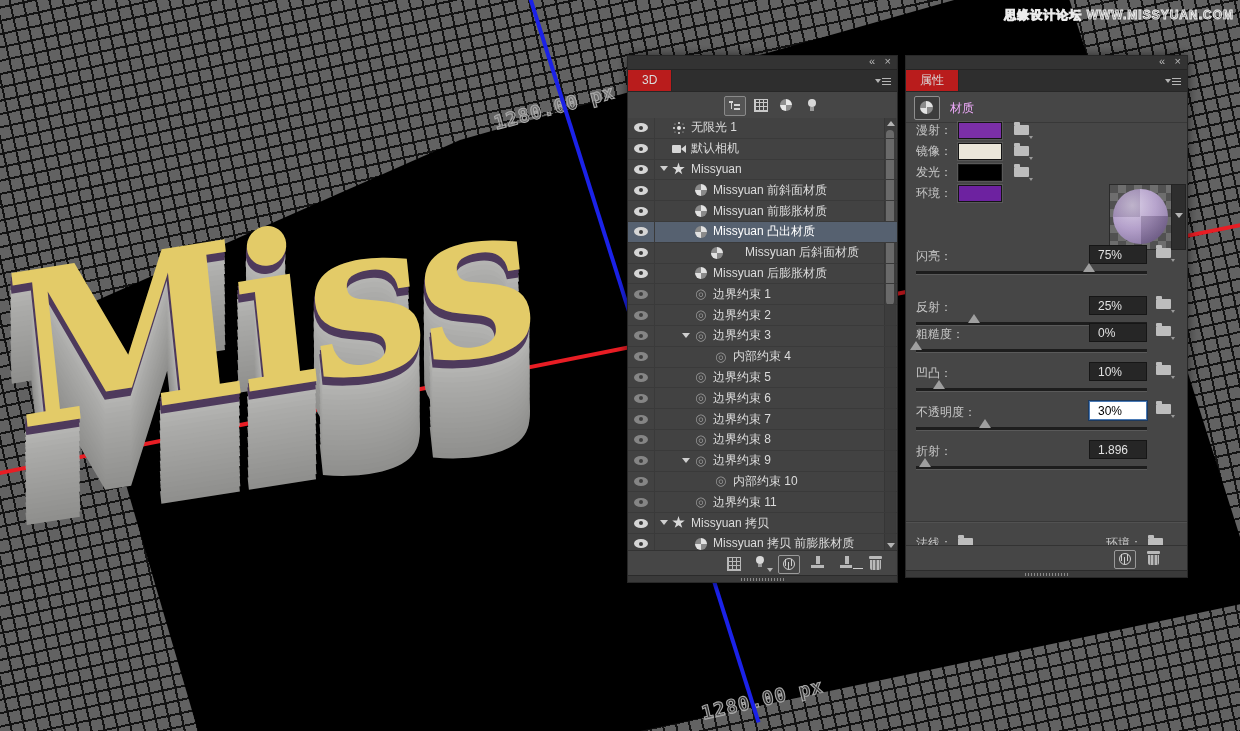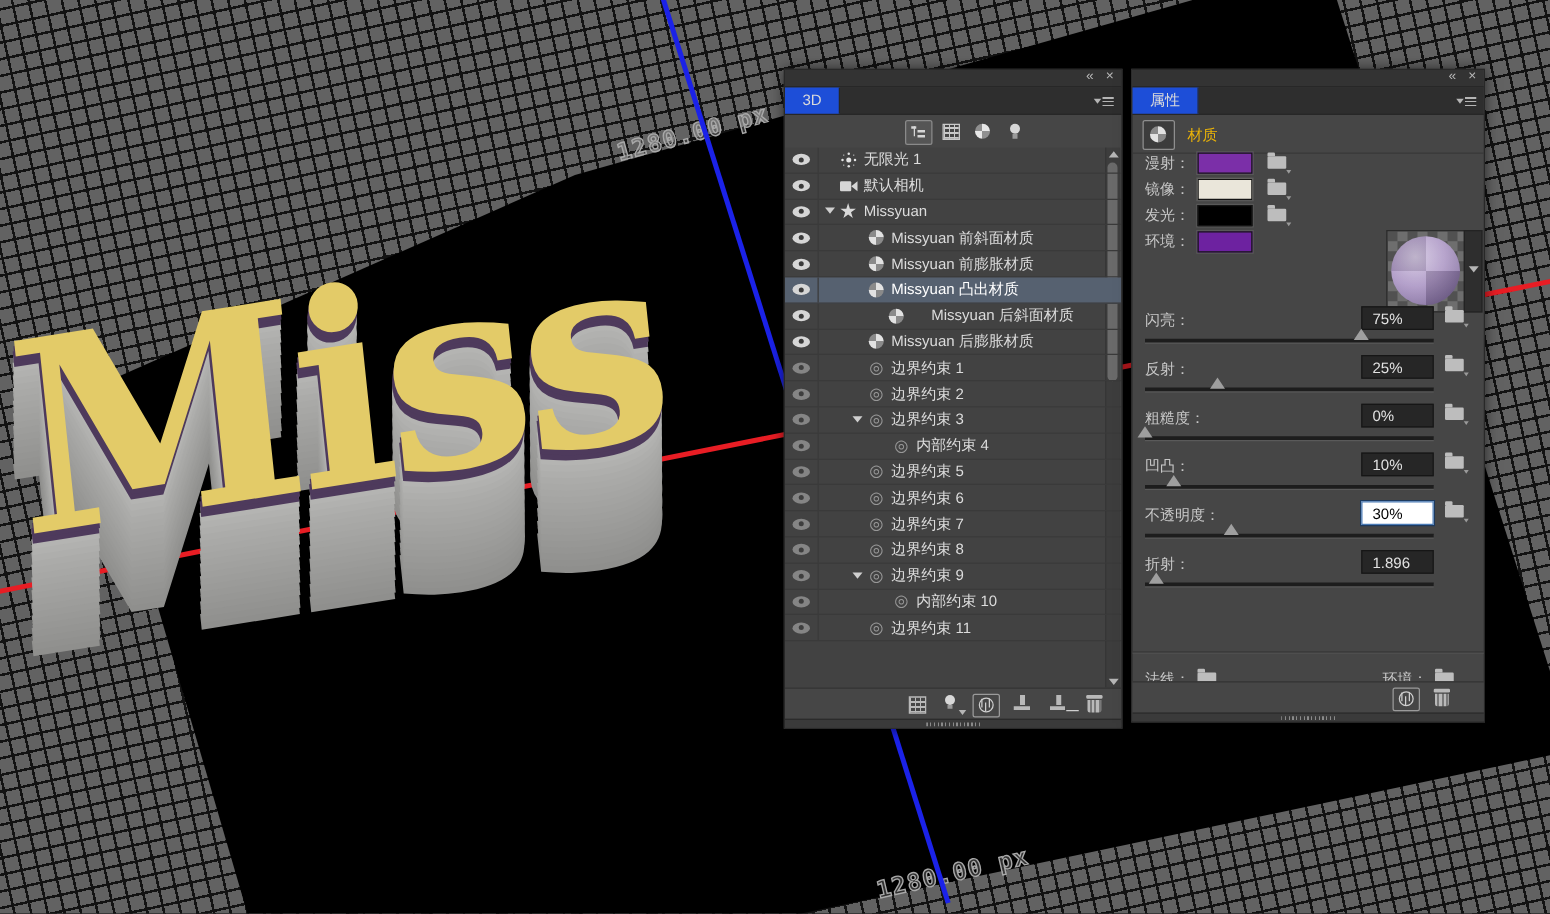--- a/index.html
+++ b/index.html
@@ -39,21 +39,21 @@
 
   
   .panel{position:absolute;z-index:10;background:#464646;border:1px solid #282828;
     box-shadow:0 0 10px rgba(0,0,0,.6);box-sizing:border-box;color:#d6d6d6;font-size:12px;}
   .p3d{left:627px;top:55px;width:271px;height:528px;}
   .pprops{left:905px;top:55px;width:283px;height:523px;}
   .ph-strip{height:13px;background:#333;border-bottom:1px solid #252525;position:relative;}
   .ph-collapse{position:absolute;right:22px;top:-1px;color:#b9b9b9;font-size:11px;cursor:default;}
   .ph-close{position:absolute;right:6px;top:-1px;color:#b9b9b9;font-size:11px;cursor:default;}
   .tabbar{height:21px;background:#2e2e2e;position:relative;border-bottom:1px solid #272727;}
-  .tab{display:inline-block;height:21px;line-height:21px;padding:0 14px;background:#1d4ed8;
+  .tab{display:inline-block;height:21px;line-height:21px;padding:0 14px;background:#b91c1c;
     color:#dadada;border-right:1px solid #272727;}
   .panel-menu{position:absolute;right:6px;top:6px;width:16px;height:10px;}
   .panel-menu::before{content:"";position:absolute;left:0;top:3px;border-left:3px solid transparent;
     border-right:3px solid transparent;border-top:4px solid #b5b5b5;}
   .panel-menu::after{content:"";position:absolute;right:0;top:1px;width:9px;height:8px;
     background:repeating-linear-gradient(0deg,#b5b5b5 0 1px,transparent 1px 3px);}
   .grip-strip{position:absolute;left:0;right:0;bottom:0;height:6px;background:#3a3a3a;
     border-top:1px solid #2b2b2b;}
   .grip-strip::after{content:"";position:absolute;left:50%;top:2px;width:44px;height:3px;margin-left:-22px;
     background:repeating-linear-gradient(90deg,#8a8a8a 0 1px,transparent 1px 3px);}
@@ -137,21 +137,21 @@
     border-radius:1px;}
   .ic-trash::after{content:"";position:absolute;left:4px;top:5px;width:11px;height:10px;border-radius:0 0 2px 2px;
     background:repeating-linear-gradient(90deg,#b9b9b9 0 2px,#787878 2px 3.5px);}
 
   
   .subhead{height:30px;border-bottom:1px solid #383838;position:relative;}
   .subic{position:absolute;left:8px;top:4px;width:24px;height:22px;border:1px solid #8e8e8e;border-radius:2px;
     background:#3c3c3c;}
   .subic::before{content:"";position:absolute;left:5px;top:4px;width:13px;height:13px;border-radius:50%;
     background:conic-gradient(#e2e2e2 0 25%,#8a8a8a 0 50%,#e2e2e2 0 75%,#8a8a8a 0);}
-  .subtitle{position:absolute;left:44px;top:8px;color:#eab308;}
+  .subtitle{position:absolute;left:44px;top:8px;color:#f0abfc;}
   .propbody{position:absolute;left:0;right:0;top:65px;bottom:31px;}
   .crow{position:absolute;left:10px;height:18px;display:flex;align-items:center;}
   .clabel{width:42px;color:#c8c8c8;}
   .swatch{width:42px;height:15px;border:1px solid #141414;box-shadow:0 0 0 1px #585858;margin-right:12px;}
   .folder{position:relative;width:15px;height:10px;background:#bdbdbd;border-radius:1px;display:inline-block;}
   .folder::before{content:"";position:absolute;left:0;top:-3px;width:6px;height:3px;background:#bdbdbd;
     border-radius:1px 1px 0 0;}
   .folder::after{content:"";position:absolute;right:-4px;bottom:-4px;border-left:2.5px solid transparent;
     border-right:2.5px solid transparent;border-top:3.5px solid #9a9a9a;}
   .preview{position:absolute;right:14px;top:63px;width:62px;height:64px;border:1px solid #2a2a2a;
@@ -184,20 +184,21 @@
 <div id="stage">
 
   <div class="grid-layer"></div>
   <div class="doc-plane"></div>
   <div class="dim-label dim-top">1280.00 px</div>
   <div class="dim-label dim-left">820.00 px</div>
   <div class="dim-label dim-bottom">1280.00 px</div>
   <div class="axis-x" style="background: rgb(232, 29, 36);"></div>
   <div class="axis-z" style="background: rgb(27, 34, 232);"></div>
   <div class="text3d">Miss</div>
+  <div class="watermark">思缘设计论坛 WWW.MISSYUAN.COM</div>
 
   <div class="panel p3d">
     <div class="ph-strip">
       <span class="ph-collapse">«</span>
       <span class="ph-close">×</span>
     </div>
     <div class="tabbar">
       <div class="tab">3D</div>
       <div class="panel-menu"></div>
     </div>
@@ -394,20 +395,40 @@
           </span>
         </div>
         <div class="row">
           <span class="eyecell">
             <span class="eye dim"></span>
           </span>
           <span class="rowbody" style="padding-left: 26px;">
             <span class="tri"></span>
             <span class="ic ic-constraint dim">◎</span>
             <span class="rowlabel">边界约束 11</span>
+          </span>
+        </div>
+        <div class="row">
+          <span class="eyecell">
+            <span class="eye"></span>
+          </span>
+          <span class="rowbody" style="padding-left: 4px;">
+            <span class="tri open"></span>
+            <span class="ic ic-mesh"></span>
+            <span class="rowlabel">Missyuan 拷贝</span>
+          </span>
+        </div>
+        <div class="row">
+          <span class="eyecell">
+            <span class="eye"></span>
+          </span>
+          <span class="rowbody" style="padding-left: 26px;">
+            <span class="tri"></span>
+            <span class="ic ic-material"></span>
+            <span class="rowlabel">Missyuan 拷贝 前膨胀材质</span>
           </span>
         </div>
       </div>
     <div class="pbt">
       <span class="bic bic-grid" style="left:95px"></span>
       <span class="bic bic-bulb" style="left:123px">
           <span class="dd"></span>
         </span>
       <span class="bic boxed bic-sphere" style="left:150px"></span>
       <span class="bic bic-stamp" style="left:180px"></span>
@@ -456,21 +477,21 @@
       <div class="prevdd" style="right:1px;"></div>
       <div id="sliderBlocks">
           <div class="sblock" style="top: 105px;">
             <span class="slabel">闪亮：</span>
             <span class="vbox">75%</span>
             <span class="folder sfolder"></span>
             <span class="strack">
               <span class="sthumb" style="left: 75%;"></span>
             </span>
           </div>
-          <div class="sblock" style="top: 144px; padding-left: 18px;">
+          <div class="sblock" style="top: 156px; padding-left: 18px;">
             <span class="slabel">反射：</span>
             <span class="vbox">25%</span>
             <span class="folder sfolder"></span>
             <span class="strack">
               <span class="sthumb" style="left: 25%;"></span>
             </span>
           </div>
           <div class="sblock" style="top: 183px;">
             <span class="slabel">粗糙度：</span>
             <span class="vbox">0%</span>

